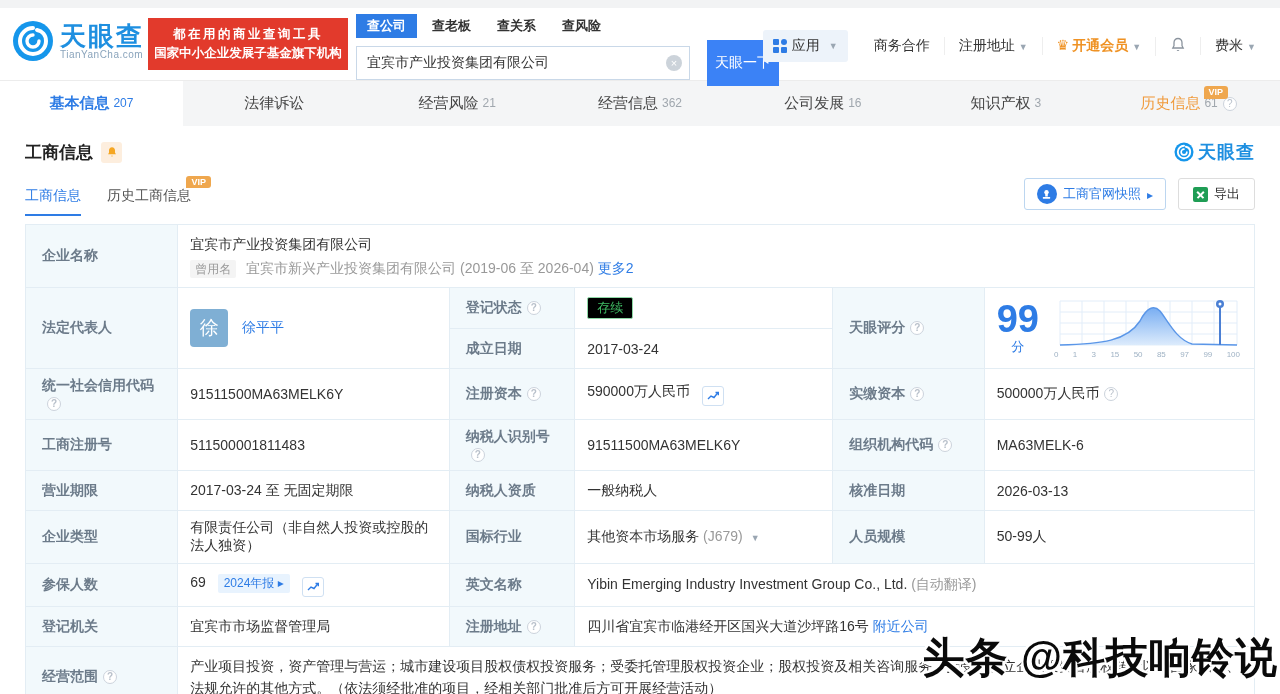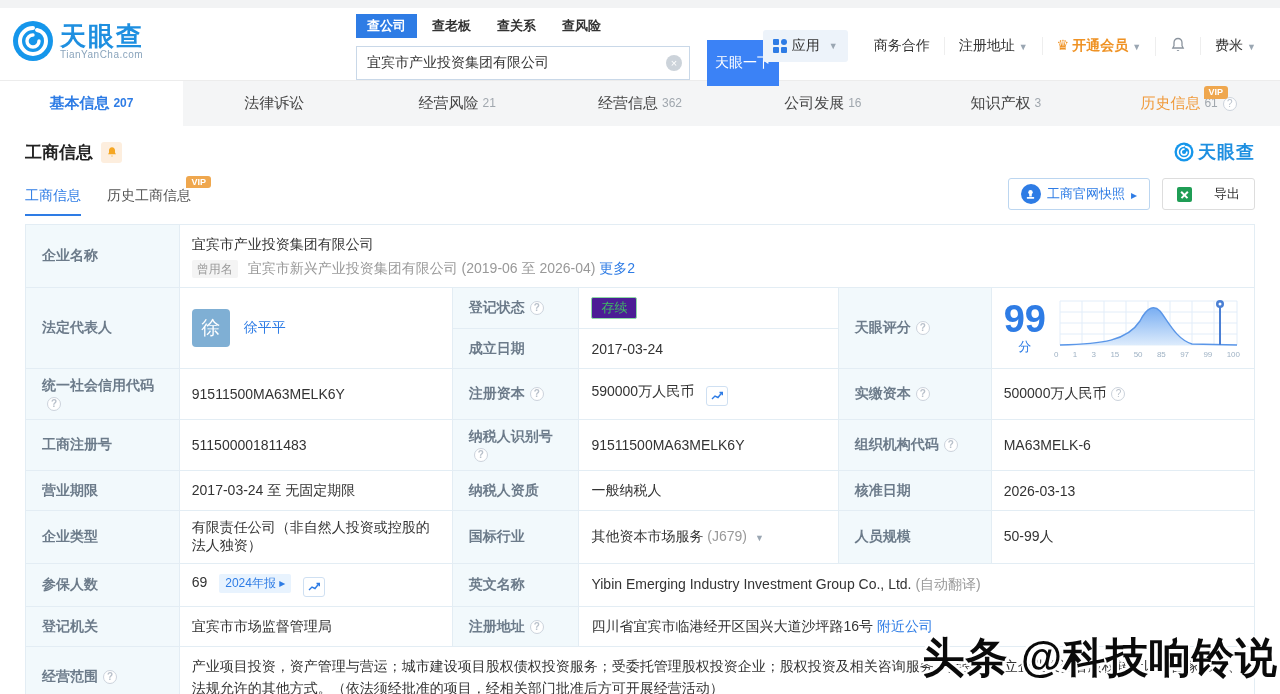--- a/index.html
+++ b/index.html
@@ -43,21 +43,21 @@
   .nav-vip { color:#ef9224; font-weight:bold; }
   .crown { color:#ef9224; font-size:14px; margin-right:3px; }
   .crown::after { content:"♛"; }
   .bell-ic { width:16px; height:16px; }
 
   
   .mtabs { display:flex; height:46px; background:#f4f5f6; border-top:1px solid #ececec; }
   .mtab { flex:1; display:flex; align-items:center; justify-content:center; font-size:15px; color:#454545; cursor:pointer; position:relative; }
   .mtab .cnt { font-size:12px; color:#a0a7ae; margin-left:4px; margin-top:-2px; }
   .mtab.active { background:#fff; color:#2e7ce5; font-weight:bold; }
-  .mtab.active .cnt { color:#2e7ce5; font-weight:bold; }
+  .mtab.active .cnt { color:#2e7ce5; font-weight:normal; }
   .mtab.orange { color:#f09b3c; }
   .vipbadge { position:absolute; top:5px; right:52px; background:#efa74e; color:#fff; font-size:9px; font-weight:bold;
               padding:1px 5px; border-radius:3px 3px 3px 0; line-height:11px; }
   .help { display:inline-block; width:14px; height:14px; border:1px solid #ccd3dc; border-radius:50%; color:#b9c1cb;
           font-size:10px; line-height:12px; text-align:center; margin-left:5px; vertical-align:1px; background:#fff; }
   .help::after { content:"?"; }
 
   
   .content { padding:0 25px; }
   .sechead { display:flex; justify-content:space-between; align-items:center; margin-top:14px; }
@@ -70,46 +70,46 @@
   .subtabs { display:flex; gap:26px; }
   .subtab { font-size:14px; color:#555; padding-bottom:9px; position:relative; cursor:pointer; }
   .subtab.active { color:#2e7ce5; border-bottom:2px solid #2e7ce5; }
   .subtab .vip2 { position:absolute; top:-11px; right:-20px; background:#efa74e; color:#fff; font-size:9px; font-weight:bold;
                   padding:1px 5px; border-radius:3px 3px 3px 0; }
   .actions { display:flex; gap:12px; margin-bottom:6px; }
   .snapbtn { display:flex; align-items:center; gap:6px; border:1px solid #bcd6f0; background:#fff; color:#2e7ce5;
              font-size:13px; padding:5px 12px; border-radius:3px; cursor:pointer; font-family:inherit; }
   .stampcirc { width:20px; height:20px; border-radius:50%; background:#2e7ce5; display:flex; align-items:center; justify-content:center; }
   .arrow-r::after { content:"▸"; font-size:12px; }
-  .expbtn { display:flex; align-items:center; gap:22px; border:1px solid #ddd; background:#fff; color:#333;
+  .expbtn { display:flex; align-items:center; gap:6px; border:1px solid #ddd; background:#fff; color:#333;
             font-size:13px; padding:5px 14px; border-radius:3px; cursor:pointer; font-family:inherit; }
   .xls { width:15px; height:15px; background:#1f9d55; border-radius:2px; position:relative; }
   .xls::before, .xls::after { content:""; position:absolute; left:3px; top:7px; width:9px; height:1.5px; background:#fff; }
   .xls::before { transform:rotate(45deg); }
   .xls::after { transform:rotate(-45deg); }
 
   
   table { width:1230px; border-collapse:collapse; margin-top:8px; font-size:14px; }
   td { border:1px solid #e3edf4; vertical-align:middle; padding:8px 12px; }
   td.lbl { background:#f2f9fc; color:#6c7b8a; padding-left:16px; font-weight:bold; }
   .val { color:#333; }
   .gray { color:#999; }
   .blue { color:#2e7ce5; cursor:pointer; }
   .badge-gray { display:inline-block; background:#f4f4f4; color:#999; font-size:12px; padding:0 5px; border-radius:2px; margin-right:6px; line-height:18px; }
-  .badge-green { display:inline-block; background:#4c1d95; border:1px solid #8ed9a6; color:#3fba63; font-size:13px; padding:0 9px; line-height:20px; border-radius:2px; }
+  .badge-green { display:inline-block; background:#000000; border:1px solid #8ed9a6; color:#3fba63; font-size:13px; padding:0 9px; line-height:20px; border-radius:2px; }
   .badge-report { display:inline-block; background:#e8f3fe; color:#2e7ce5; font-size:12px; padding:1px 6px; border-radius:2px; margin-left:8px; cursor:pointer; }
   .chart-ic { display:inline-flex; align-items:center; justify-content:center; width:22px; height:20px; border:1px solid #cfe0f2;
               border-radius:3px; margin-left:8px; vertical-align:-5px; cursor:pointer; background:#fff; }
   .avatar { display:inline-flex; width:38px; height:38px; background:#7fafd4; border-radius:4px; color:#fff; font-size:19px;
             align-items:center; justify-content:center; margin-right:10px; vertical-align:middle; }
   .nm-line1 { line-height:22px; }
   .nm-line2 { line-height:22px; margin-top:2px; }
 
   .scorecell { text-align:center; }
-  .scorewrap { display:flex; align-items:center; justify-content:flex-start; gap:6px; }
+  .scorewrap { display:flex; align-items:center; justify-content:flex-start; gap:13px; }
   .scorenum { font-size:38px; font-weight:bold; color:#2e7ce5; line-height:38px; }
   .scoreunit { font-size:13px; color:#2e7ce5; }
   .curvebox { width:190px; }
   .axis { display:flex; justify-content:space-between; font-size:8px; color:#9fb2c4; padding:0 2px; margin-top:-2px; }
 
   .watermark { position:absolute; right:2px; bottom:8px; font-size:42px; font-weight:bold; color:#0a0a0a; letter-spacing:1px;
                text-shadow:-2px -2px 0 #fff, 2px -2px 0 #fff, -2px 2px 0 #fff, 2px 2px 0 #fff, 0 3px 0 #fff; z-index:9; }
 </style>
 </head>
 <body>
@@ -122,20 +122,24 @@
       <circle cx="21" cy="21" r="20" fill="#1596eb"></circle>
       <path d="M21 8 a13 13 0 1 0 13 13 c0-6-4-10-9-11" fill="none" stroke="#fff" stroke-width="4" stroke-linecap="round"></path>
       <path d="M21 15 a6 6 0 1 0 6 6" fill="none" stroke="#fff" stroke-width="3.4" stroke-linecap="round"></path>
     </svg>
     <div class="logo-txt">
       <div class="logo-name">天眼查</div>
       <div class="logo-domain">TianYanCha.com</div>
     </div>
   </div>
 
+  <div class="promo">
+    <div class="l1">都在用的商业查询工具</div>
+    <div class="l2">国家中小企业发展子基金旗下机构</div>
+  </div>
 
   <div class="searchwrap">
     <div class="stabs">
       <span class="stab active">查公司</span>
       <span class="stab">查老板</span>
       <span class="stab">查关系</span>
       <span class="stab">查风险</span>
     </div>
     <div class="srow">
       <input class="sinput" value="宜宾市产业投资集团有限公司" style="">

